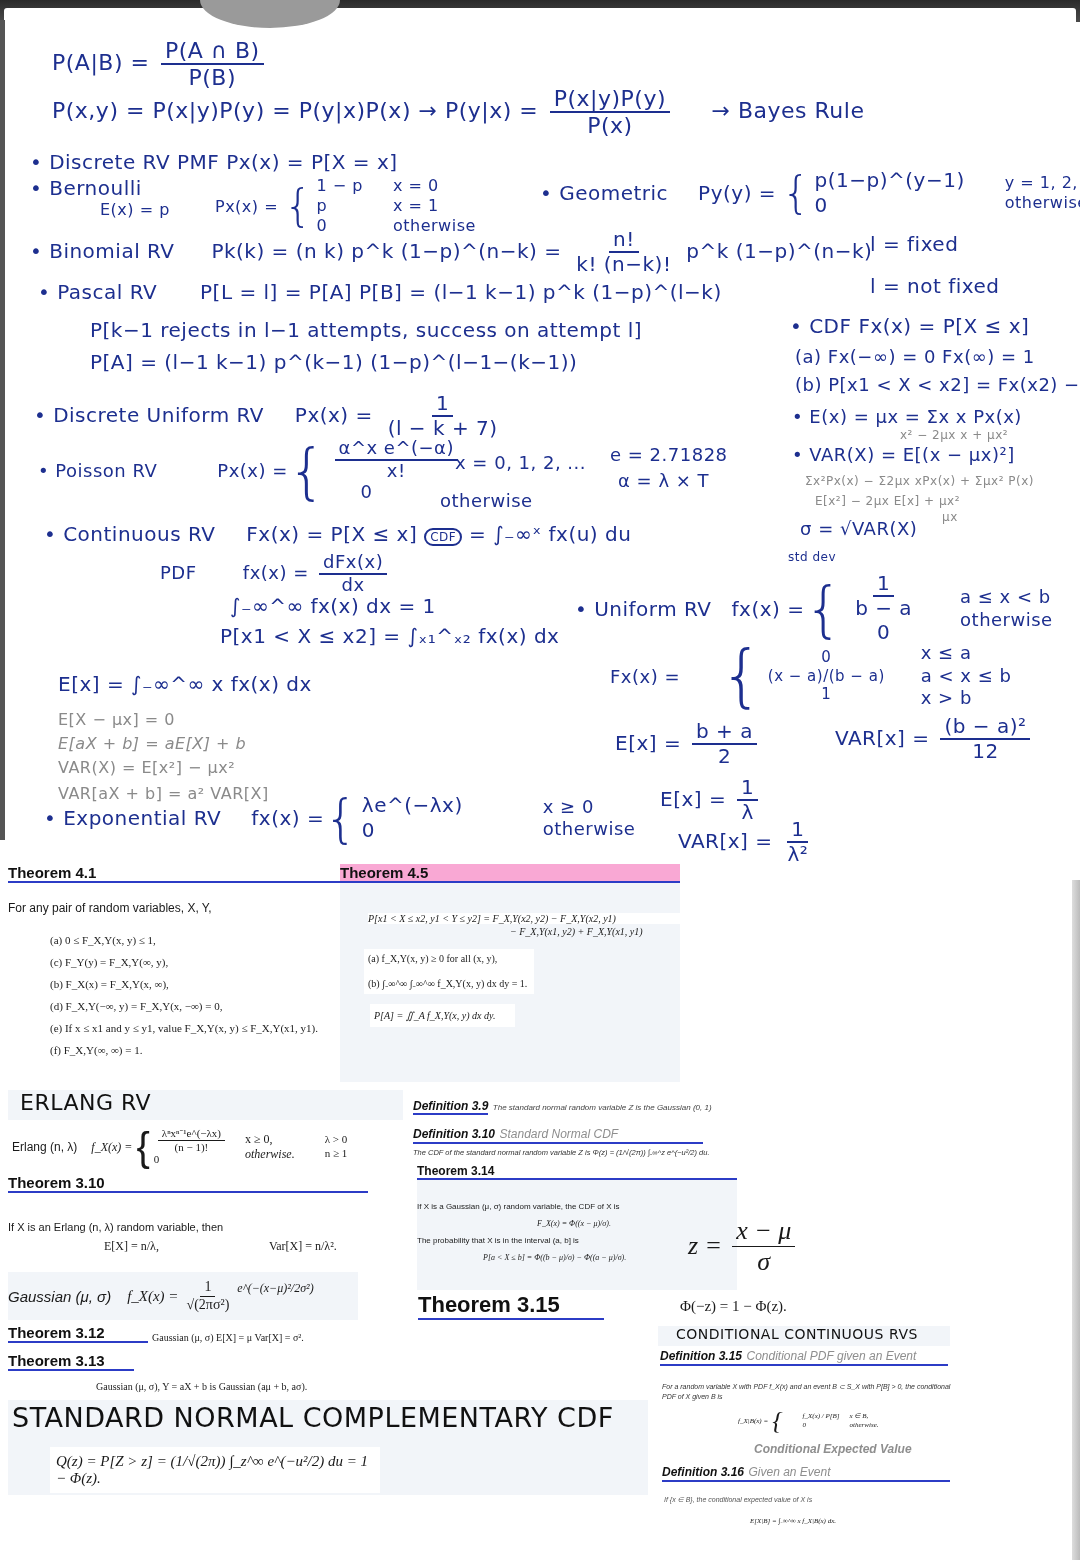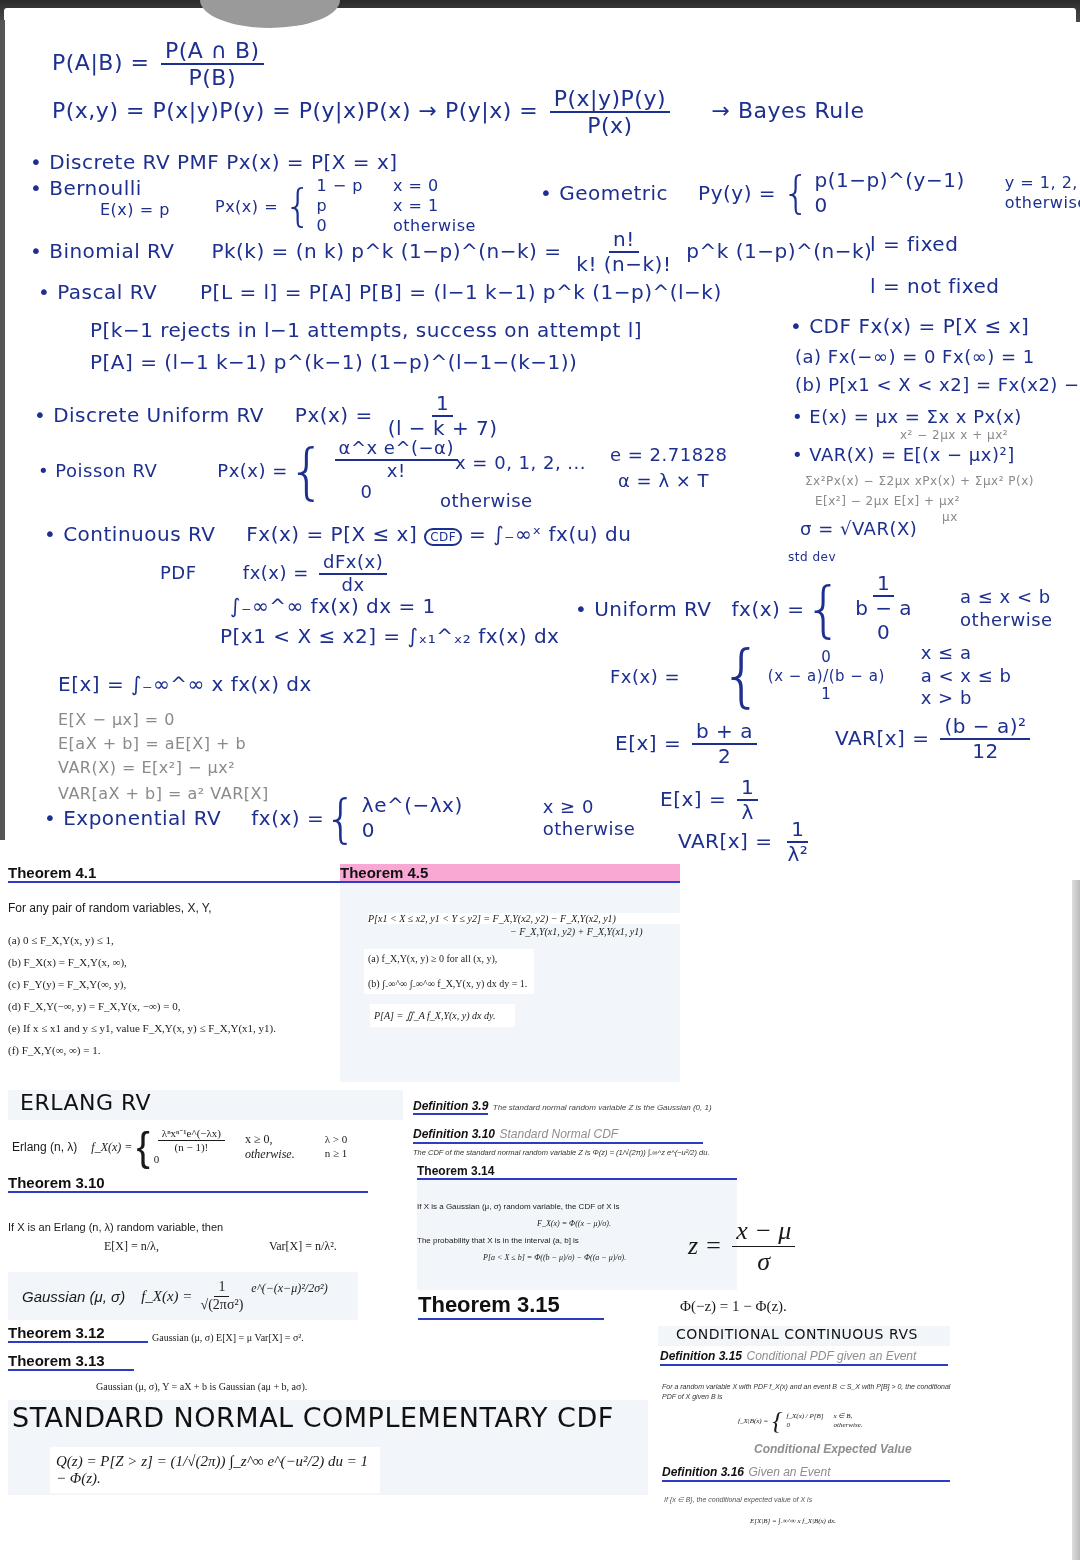--- a/index.html
+++ b/index.html
@@ -174,21 +174,21 @@
   <span>fx(x) =</span>
   <span class="frac">
       <span class="num">dFx(x)</span>
       <span class="den">dx</span>
     </span>
 </div>
 <div class="hand h20" style="left:230px; top:594px;">∫₋∞^∞ fx(x) dx = 1</div>
 <div class="hand h20" style="left:220px; top:624px;">P[x1 &lt; X ≤ x2] = ∫ₓ₁^ₓ₂ fx(x) dx</div>
 <div class="hand h20" style="left:58px; top:672px;">E[x] = ∫₋∞^∞ x fx(x) dx</div>
 <div class="hand faint h16" style="left:58px; top:710px;">E[X − μx] = 0</div>
-<div class="hand faint h16" style="left:58px; top:734px;">E[aX + b] = aE[X] + b</div>
+<div class="hand faint h16" style="left:58px; top:734px;font-style:italic;">E[aX + b] = aE[X] + b</div>
 <div class="hand faint h16" style="left:58px; top:758px;">VAR(X) = E[x²] − μx²</div>
 <div class="hand faint h16" style="left:58px; top:784px;">VAR[aX + b] = a² VAR[X]</div>
 
 <div class="hand h20" style="left:575px; top:572px;">
   <span class="brace-block">
     <span style="margin-right:20px;">• Uniform RV</span>
     <span>fx(x) =</span>
     <span class="brace" style="font-size:60px;">{</span>
     <span class="cases" style="align-items:center; margin-right:40px;">
       <span class="frac">
@@ -260,24 +260,24 @@
   <span>VAR[x] =</span>
   <span class="frac">
       <span class="num">1</span>
       <span class="den">λ²</span>
     </span>
 </div>
 
 <div class="printed" style="left:8px; top:864px; width:330px;">
   <div class="thm-title thm-underline" style="font-size:15px; width:335px;">Theorem 4.1</div>
   <div style="font-size:12px; margin-top:18px;">For any pair of random variables, X, Y,</div>
-  <div class="serif small-print" style="margin-top:14px; line-height:22px; font-size:11px;">
+  <div class="serif small-print" style="margin-top:14px; line-height:22px; font-size:11px;margin-left:42px;">
     <div>(a)  0 ≤ F_X,Y(x, y) ≤ 1,</div>
+    <div>(c)  F_Y(y) = F_X,Y(∞, y),</div>
     <div>(b)  F_X(x) = F_X,Y(x, ∞),</div>
-    <div>(c)  F_Y(y) = F_X,Y(∞, y),</div>
     <div>(d)  F_X,Y(−∞, y) = F_X,Y(x, −∞) = 0,</div>
     <div>(e)  If x ≤ x1 and y ≤ y1, value F_X,Y(x, y) ≤ F_X,Y(x1, y1).</div>
     <div>(f)  F_X,Y(∞, ∞) = 1.</div>
   </div>
 </div>
 
 <div class="printed panel-bg" style="left:340px; top:864px; width:340px; height:218px;">
   <div class="thm-title thm-underline" style="font-size:15px; background:#f9a8d4;">Theorem 4.5</div>
   <div class="serif ital" style="font-size:10px; margin:30px 0 0 28px; background:#fff;">P[x1 &lt; X ≤ x2, y1 &lt; Y ≤ y2] = F_X,Y(x2, y2) − F_X,Y(x2, y1)</div>
   <div class="serif ital" style="font-size:10px; margin:2px 0 0 170px;">− F_X,Y(x1, y2) + F_X,Y(x1, y1)</div>
@@ -315,21 +315,21 @@
 <div class="printed" style="left:8px; top:1174px; width:360px;">
   <div class="thm-title thm-underline" style="font-size:15px;">Theorem 3.10</div>
   <div style="font-size:11px; margin-top:28px;">If X is an Erlang (n, λ) random variable, then</div>
   <div class="serif" style="font-size:12px; margin-top:6px; display:flex; gap:110px; padding-left:96px;">
     <span>E[X] = n/λ,</span>
     <span>Var[X] = n/λ².</span>
   </div>
 </div>
 
 <div class="printed panel-bg" style="left:8px; top:1272px; width:350px; height:48px; display:flex; align-items:center;">
-  <span class="ital" style="font-size:15px; margin:0 16px 0 14px;">Gaussian (μ, σ)</span>
+  <span class="ital" style="font-size:15px; margin:0 16px 0 0;">Gaussian (μ, σ)</span>
   <span class="serif ital" style="font-size:15px;">f_X(x) =</span>
   <span class="frac serif" style="font-size:14px;">
       <span class="num" style="border-bottom-width:1px;">1</span>
       <span class="den">√(2πσ²)</span>
     </span>
   <span class="serif ital" style="font-size:12px; margin-top:-16px;">e^(−(x−μ)²/2σ²)</span>
 </div>
 
 <div class="printed" style="left:8px; top:1324px; display:flex; align-items:flex-end;">
   <div class="thm-title thm-underline" style="font-size:15px; width:140px;">Theorem 3.12</div>
@@ -381,21 +381,21 @@
   <div class="sec-heading" style="font-size:14px; margin-left:18px;">CONDITIONAL CONTINUOUS RVS</div>
 </div>
 <div class="printed thm-underline" style="left:660px; top:1346px; width:288px;">
   <span class="def-title" style="font-size:12px;">Definition 3.15</span>
   <span class="def-sub" style="font-size:12px;">Conditional PDF given an Event</span>
 </div>
 <div class="printed ital" style="left:662px; top:1382px; width:290px; font-size:7px; color:#333; line-height:10px;">For a random variable X with PDF f_X(x) and an event B ⊂ S_X with P[B] &gt; 0, the conditional PDF of X given B is</div>
 <div class="printed serif ital" style="left:738px; top:1408px; display:flex; align-items:center; font-size:7px;">
   <span style="margin-right:4px;">f_X|B(x) =</span>
   <span class="brace" style="font-size:26px;">{</span>
-  <span class="cases" style="margin-right:10px;">
+  <span class="cases" style="margin-right:10px;margin-left:16px;">
       <span>f_X(x) / P[B]</span>
       <span>0</span>
     </span>
   <span class="cases">
       <span>x ∈ B,</span>
       <span>otherwise.</span>
     </span>
 </div>
 <div class="printed def-sub" style="left:754px; top:1442px; font-size:12px; font-weight:bold;">Conditional Expected Value</div>
 <div class="printed thm-underline" style="left:662px; top:1462px; width:288px;">

